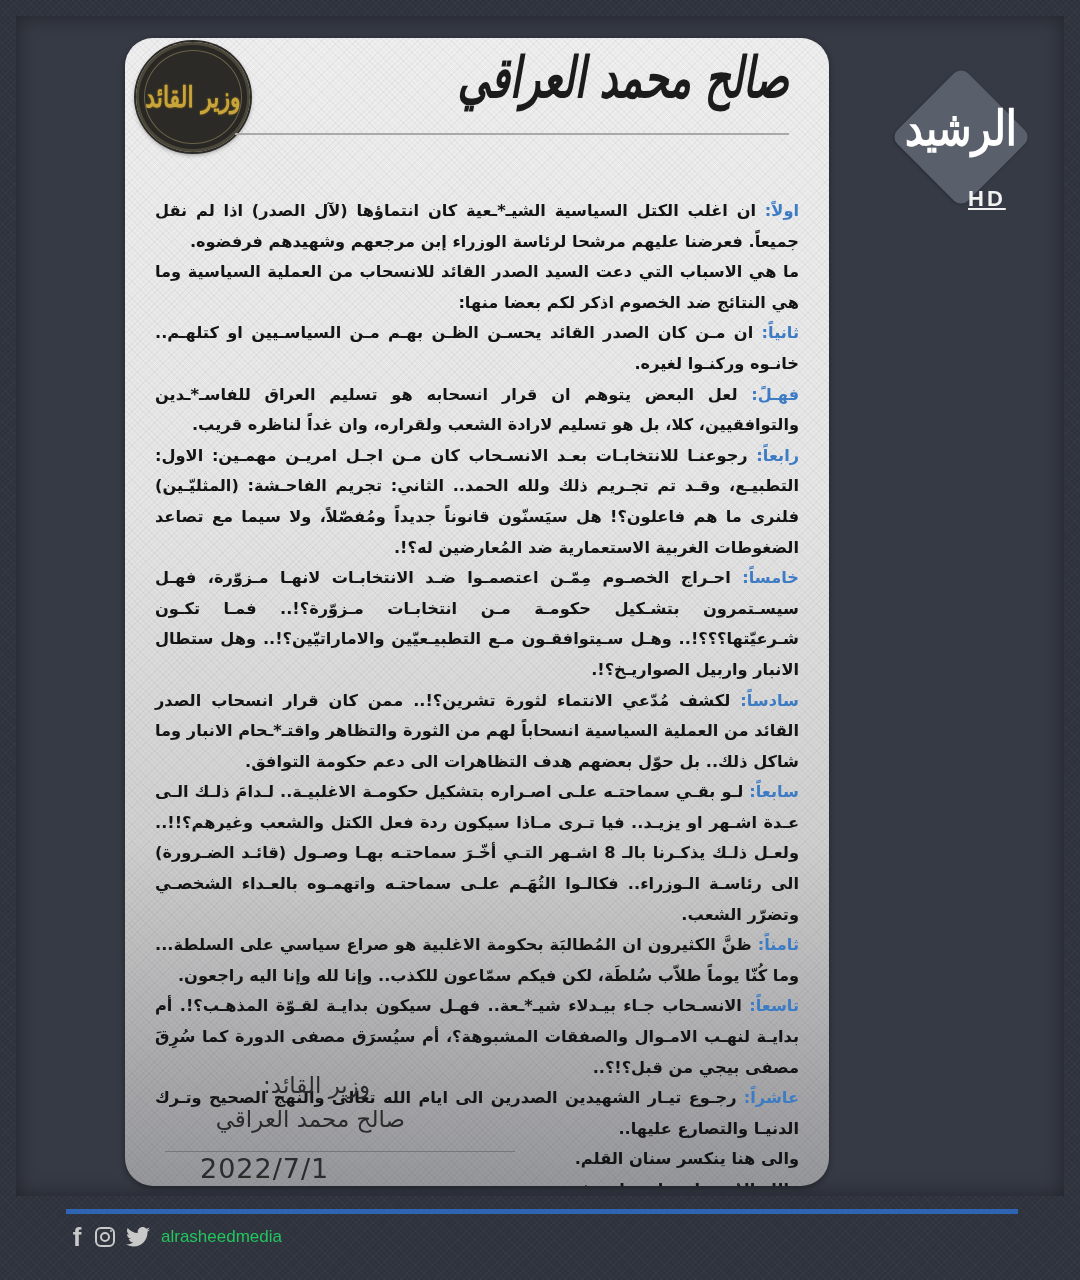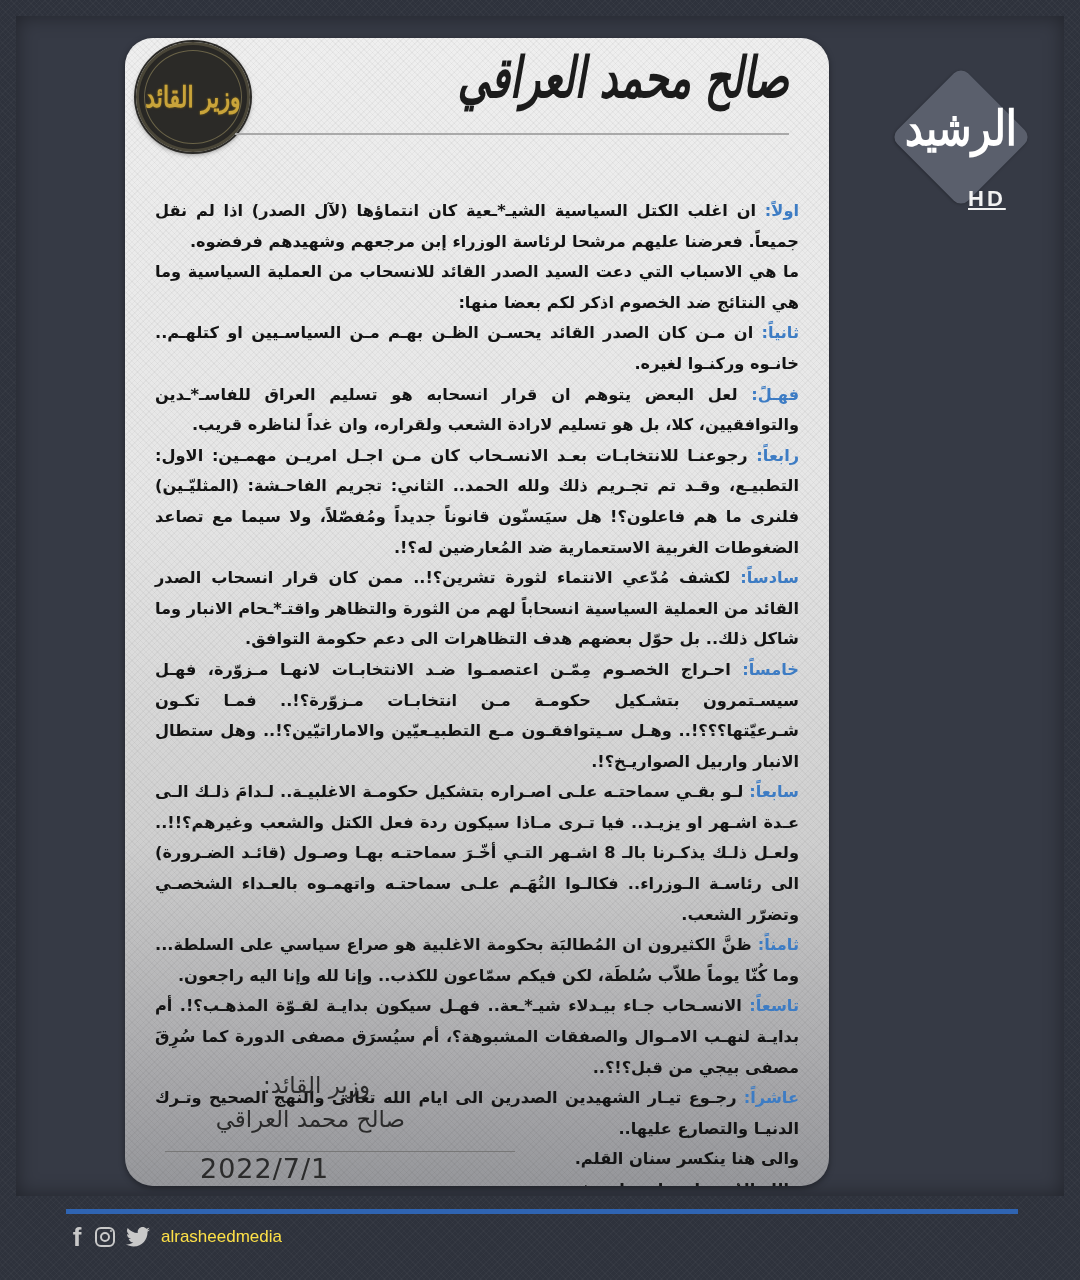--- a/index.html
+++ b/index.html
@@ -121,21 +121,21 @@
     }
     .ig::before {
       content: ""; position: absolute; left: 3px; top: 3px; width: 6px; height: 6px;
       border: 2px solid #c9c9c9; border-radius: 50%;
     }
     .ig::after {
       content: ""; position: absolute; right: 1px; top: 1px; width: 2px; height: 2px; background: #c9c9c9; border-radius: 50%;
     }
     .tw svg { width: 24px; height: 22px; }
     .handle {
-      color: #fde047; font-family: "Liberation Sans", sans-serif; font-size: 17px; margin-left: 0;
+      color: #22c55e; font-family: "Liberation Sans", sans-serif; font-size: 17px; margin-left: 0;
     }
   </style>
 </head>
 <body>
 
 <div class="bg-pattern"></div>
 <div class="inner-frame"></div>
 
 <div class="card">
   <div class="seal">
@@ -143,22 +143,22 @@
   </div>
   <div class="calligraphy-name">صالح محمد العراقي</div>
   <div class="header-rule"></div>
 
   <div class="body-text">
     <p><span class="label">اولاً:</span><span> ان اغلب الكتل السياسية الشيـ*ـعية كان انتماؤها (لآل الصدر) اذا لم نقل جميعاً. فعرضنا عليهم مرشحا لرئاسة الوزراء إبن مرجعهم وشهيدهم فرفضوه.</span></p>
     <p>ما هي الاسباب التي دعت السيد الصدر القائد للانسحاب من العملية السياسية وما هي النتائج ضد الخصوم اذكر لكم بعضا منها:</p>
     <p><span class="label">ثانياً:</span><span> ان مـن كان الصدر القائد  يحسـن الظـن بهـم مـن السياسـيين او كتلهـم.. خانـوه وركنـوا لغيره.</span></p>
     <p><span class="label">فهـلً:</span><span> لعل البعض يتوهم ان قرار انسحابه هو تسليم العراق للفاسـ*ـدين والتوافقيين، كلا، بل هو تسليم لارادة الشعب ولقراره، وان غداً لناظره قريب.</span></p>
     <p><span class="label">رابعاً:</span><span> رجوعنـا للانتخابـات بعـد الانسـحاب كان مـن اجـل امريـن مهمـين: الاول: التطبيـع، وقـد تم تجـريم ذلك ولله الحمد.. الثاني: تجريم الفاحـشة: (المثليّـين) فلنرى ما هم فاعلون؟! هل سيَسنّون قانوناً جديداً ومُفصّلاً، ولا سيما مع تصاعد الضغوطات الغربية الاستعمارية ضد المُعارضين له؟!.</span></p>
+    <p><span class="label">خامساً:</span><span> احـراج الخصـوم مِمّـن اعتصمـوا ضـد الانتخابـات لانهـا مـزوّرة، فهـل سيسـتمرون بتشـكيل حكومـة مـن انتخابـات مـزوّرة؟!.. فمـا تكـون شـرعيّتها؟؟؟!.. وهـل سـيتوافقـون مـع التطبيـعيّين والاماراتيّين؟!.. وهل ستطال الانبار واربيل الصواريـخ؟!.</span></p>
     <p><span class="label">سادساً:</span><span> لكشف مُدّعي الانتماء لثورة تشرين؟!.. ممن كان قرار انسحاب الصدر القائد من العملية السياسية انسحاباً لهم من الثورة والتظاهر واقتـ*ـحام الانبار وما شاكل ذلك.. بل حوّل بعضهم هدف التظاهرات الى دعم حكومة التوافق.</span></p>
-    <p><span class="label">خامساً:</span><span> احـراج الخصـوم مِمّـن اعتصمـوا ضـد الانتخابـات لانهـا مـزوّرة، فهـل سيسـتمرون بتشـكيل حكومـة مـن انتخابـات مـزوّرة؟!.. فمـا تكـون شـرعيّتها؟؟؟!.. وهـل سـيتوافقـون مـع التطبيـعيّين والاماراتيّين؟!.. وهل ستطال الانبار واربيل الصواريـخ؟!.</span></p>
     <p><span class="label">سابعاً:</span><span> لـو بقـي سماحتـه علـى اصـراره بتشكيل حكومـة الاغلبيـة.. لـدامَ ذلـك الـى عـدة اشـهر او يزيـد.. فيا تـرى مـاذا سيكون ردة فعل الكتل والشعب وغيرهم؟!!.. ولعـل ذلـك يذكـرنا بالـ 8 اشـهر التـي أخّـرَ سماحتـه بهـا وصـول (قائـد الضـرورة) الى رئاسـة الـوزراء.. فكالـوا التُهَـم علـى سماحتـه واتهمـوه بالعـداء الشخصـي وتضرّر الشعب.</span></p>
     <p><span class="label">ثامناً:</span><span> ظنَّ الكثيرون ان المُطالبَة بحكومة الاغلبية هو صراع سياسي على السلطة... وما كُنّا يوماً طلاّب سُلطَة، لكن فيكم سمّاعون للكذب.. وإنا لله وإنا اليه راجعون.</span></p>
     <p><span class="label">تاسعاً:</span><span> الانسـحاب جـاء بيـدلاء شيـ*ـعة.. فهـل سيكون بدايـة لقـوّة المذهـب؟!. أم بدايـة لنهـب الامـوال والصفقات المشبوهة؟، أم سيُسرَق مصفى الدورة كما سُرِقَ مصفى بيجي من قبل؟!؟..</span></p>
     <p><span class="label">عاشراً:</span><span> رجـوع تيـار الشهيدين الصدرين الى ايام الله تعالى والنهج الصحيح وتـرك الدنيـا والتصارع عليها..</span></p>
     <p class="closing">والى هنا ينكسر سنان القلم.</p>
     <p class="closing">والله المُستعان على ما يصفون.</p>
   </div>
 
   <div class="signature">
     <div class="sig-title">وزير القائد:</div>

